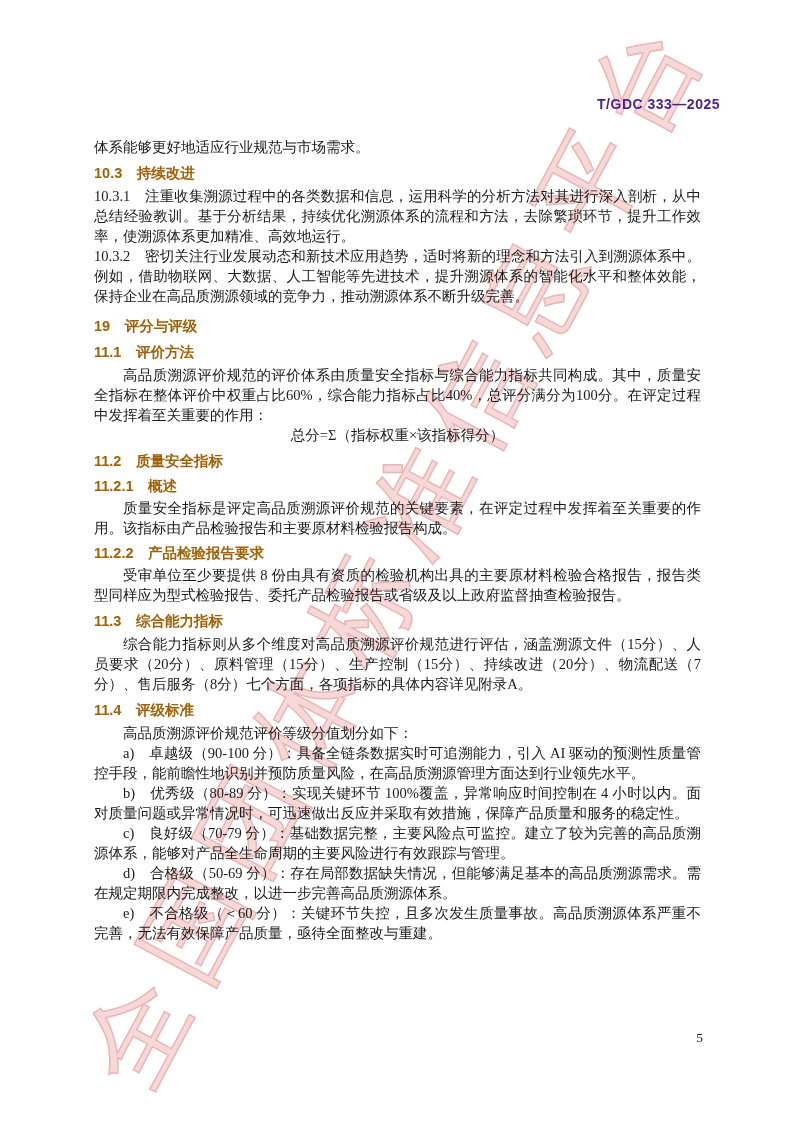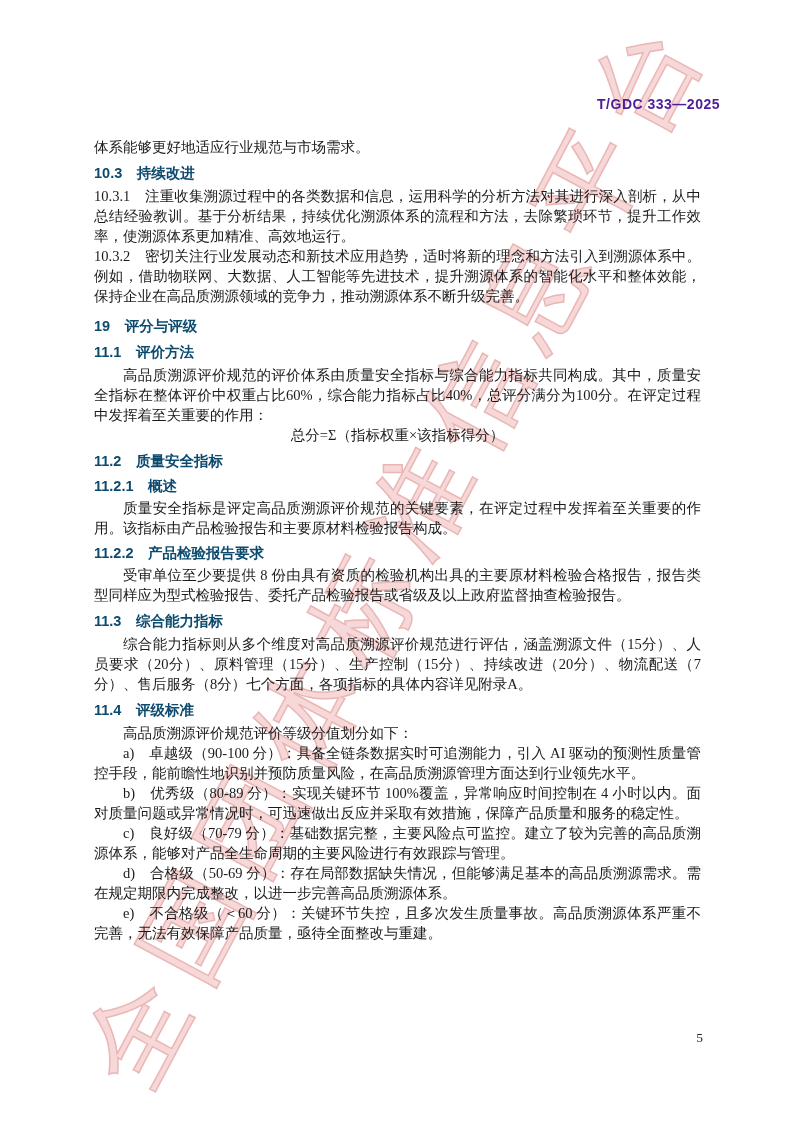--- a/index.html
+++ b/index.html
@@ -61,21 +61,21 @@
   .content p {
     margin: 0;
   }
   .para { text-indent: 0; }
   .indent { text-indent: 2em; }
   .h {
     font-family: "Liberation Sans", sans-serif;
     font-weight: bold;
     font-size: 14.5px;
     line-height: 20px;
-    color: #0c4a6e;
+    color: #a16207;
   }
   .h1 { margin: 10px 0 5px 0; }
   .h2 { margin: 6px 0 3px 0; }
   .h3 { margin: 5px 0 2px 0; }
   .formula {
     text-align: center;
     text-indent: 0;
     margin: 2px 0;
   }
   .page-number {

